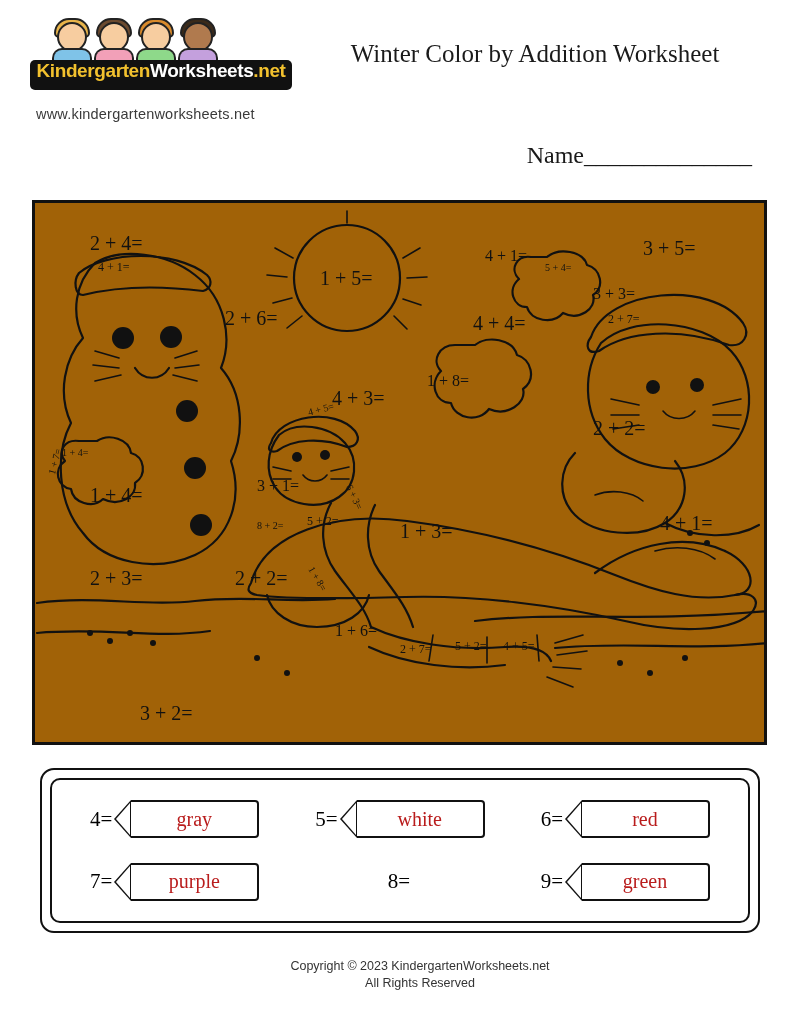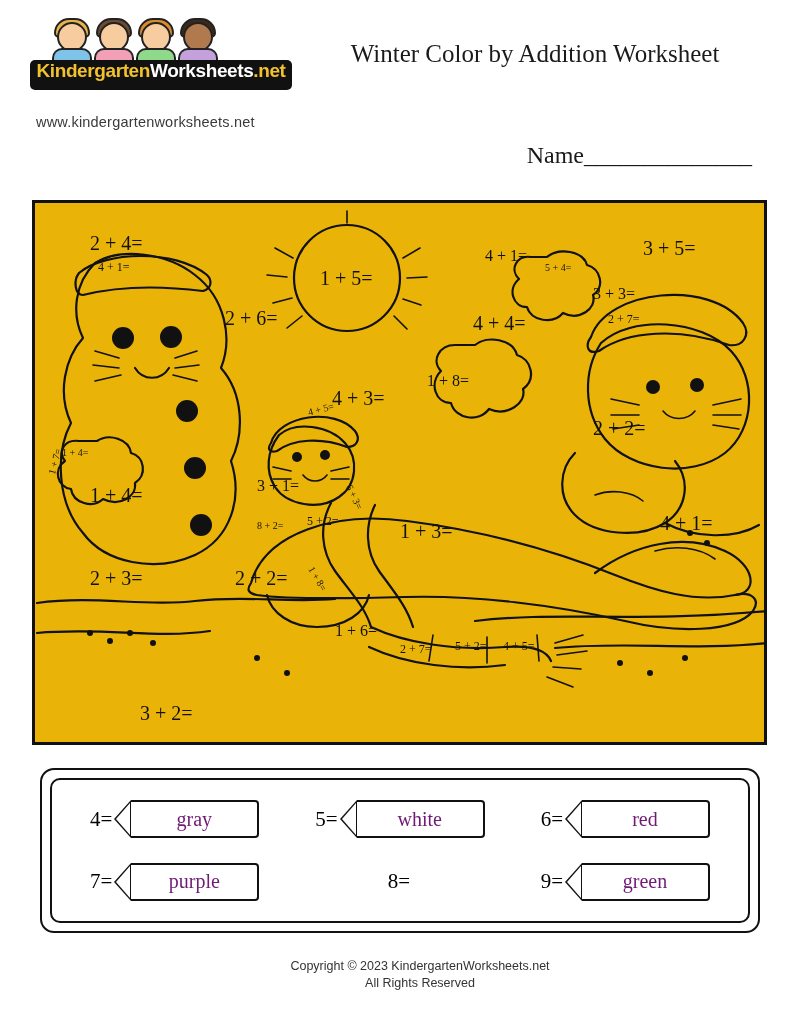--- a/index.html
+++ b/index.html
@@ -97,21 +97,21 @@
     font-size: 19px;
     letter-spacing: -0.4px;
     white-space: nowrap;
   }
   .logo-text .y { color: #f2c12e; }
   .logo-text .w { color: #ffffff; }
 
   .site-url {
     position: absolute;
     left: 36px;
-    top: 114px;
+    top: 106px;
     font-size: 14.5px;
     color: #3a3a3a;
     letter-spacing: 0.2px;
   }
 
   .worksheet-title {
     position: absolute;
     left: 290px;
     top: 40px;
     width: 490px;
@@ -133,21 +133,21 @@
 
   
   .picture-frame {
     position: absolute;
     left: 32px;
     top: 200px;
     width: 735px;
     height: 545px;
     border: 3px solid #111;
     box-sizing: border-box;
-    background: #eab308;
+    background: #a16207;
     overflow: hidden;
   }
   .art {
     position: absolute;
     left: 0; top: 0;
     width: 735px;
     height: 545px;
   }
   .eq {
     position: absolute;
@@ -231,21 +231,21 @@
     box-sizing: border-box;
     width: 128px;
     display: flex;
     align-items: center;
     justify-content: center;
     border-radius: 0 4px 4px 0;
   }
   .crayon-label {
     font-family: "Liberation Serif", serif;
     font-size: 20px;
-    color: #701a75;
+    color: #b91c1c;
   }
 
   
   .footer {
     position: absolute;
     left: 0;
     top: 958px;
     width: 800px;
     text-align: center;
     font-size: 12.5px;

